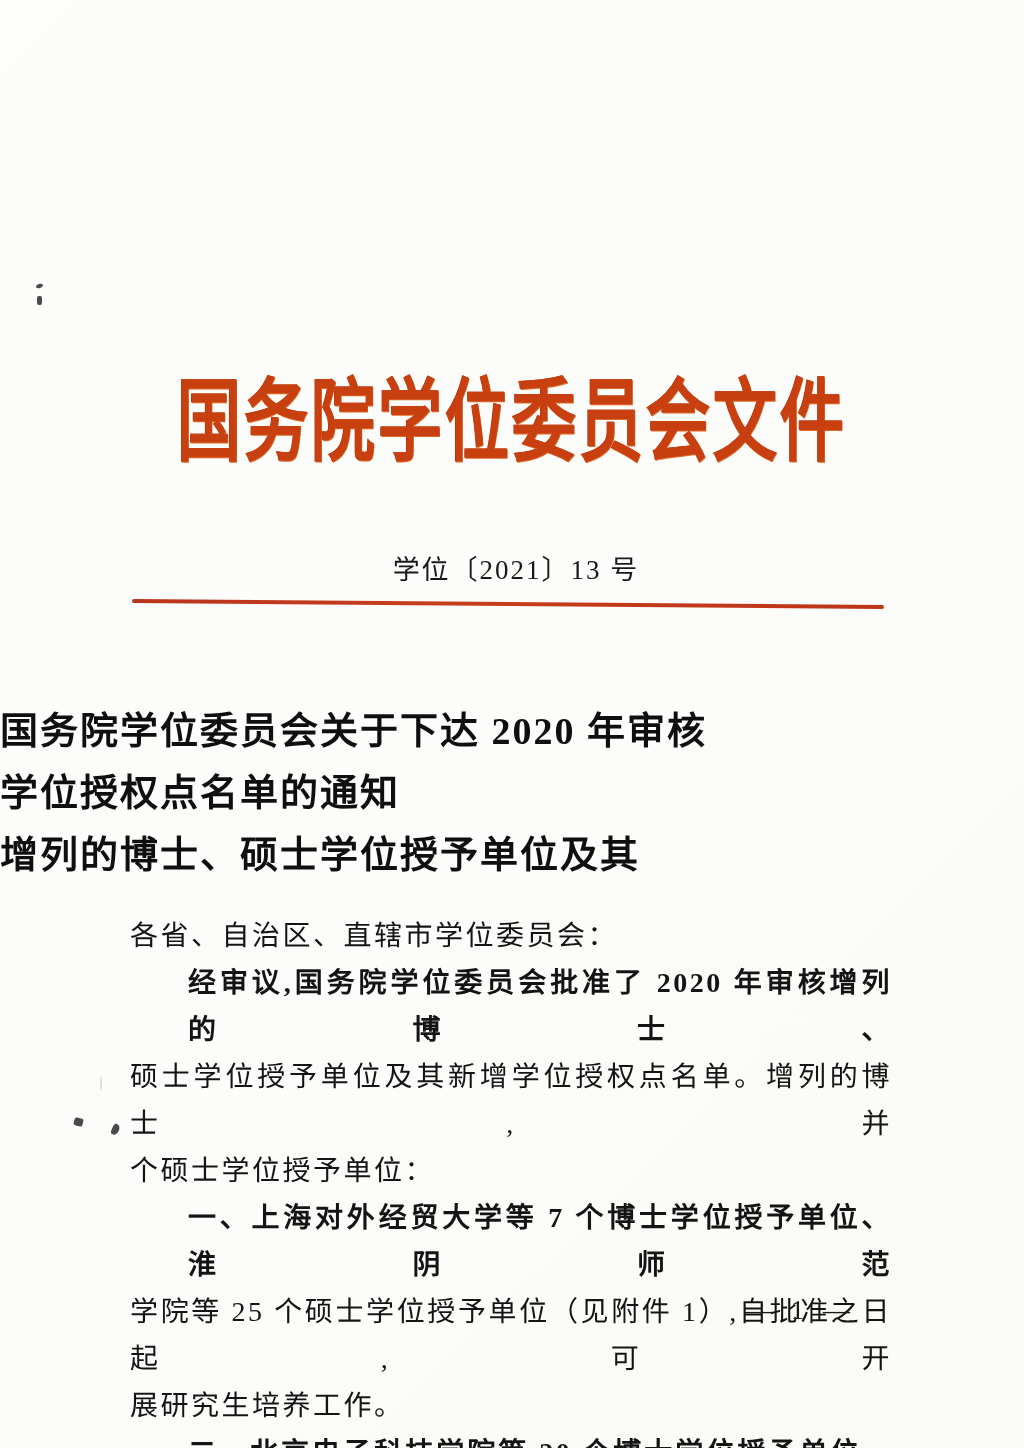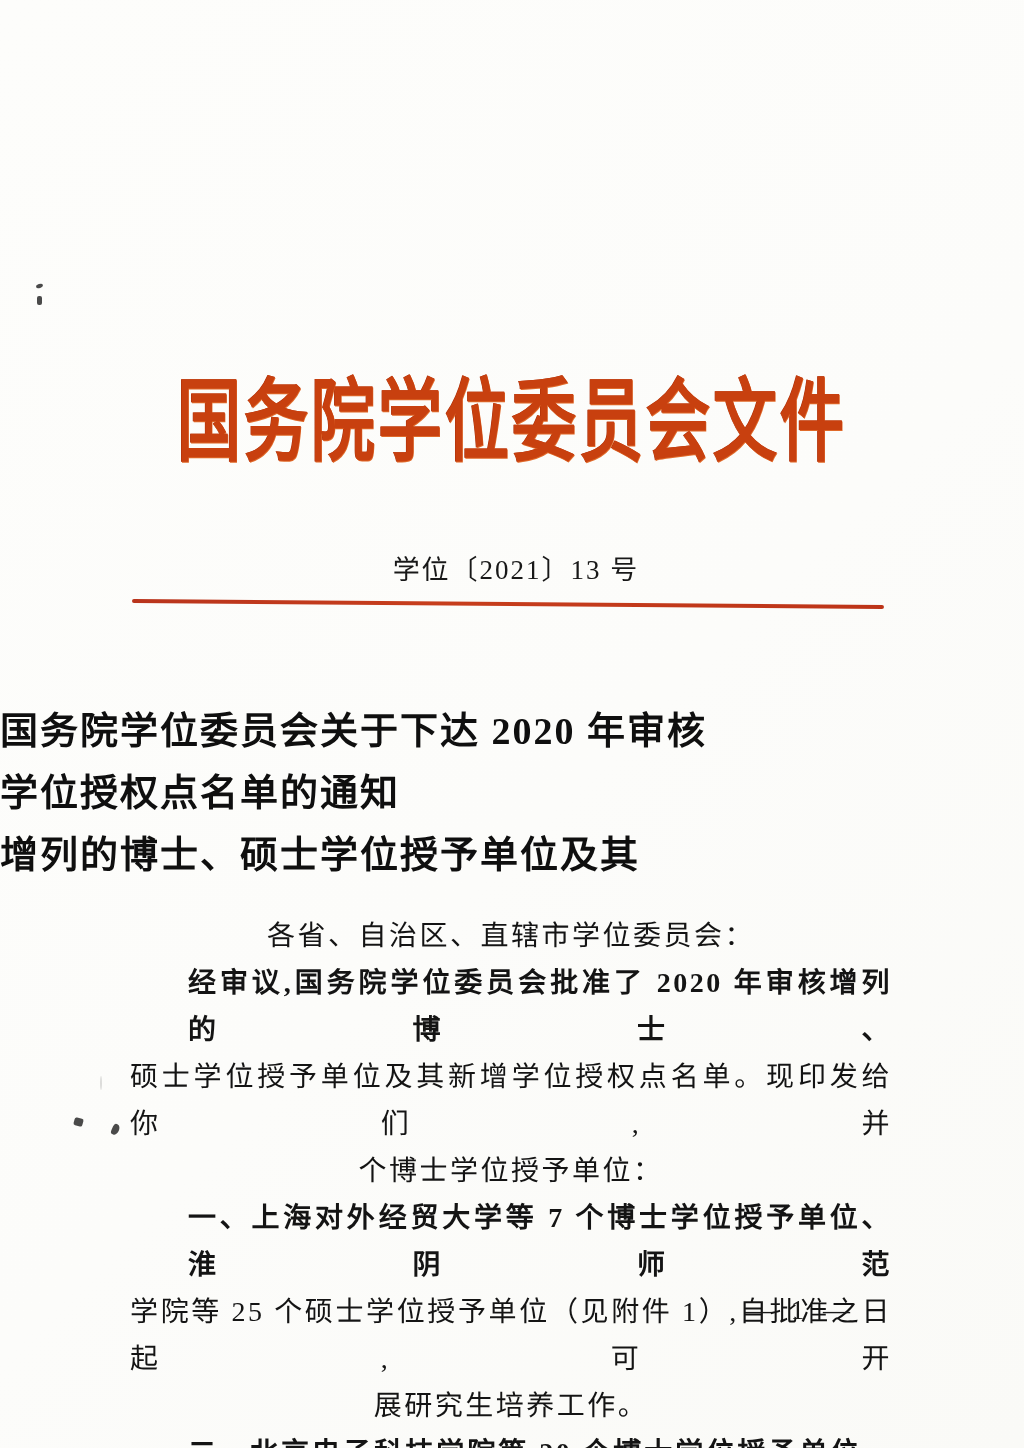--- a/index.html
+++ b/index.html
@@ -79,21 +79,21 @@
   .body-block {
     position: absolute;
     top: 912px;
     left: 130px;
     width: 762px;
     font-size: 28px;
     line-height: 47px;
     letter-spacing: 2.5px;
     color: #141414;
   }
-  .body-line { white-space: nowrap; text-align: center; }
+  .body-line { white-space: nowrap; }
   .body-line.indent { padding-left: 58px; font-weight: bold; }
   .body-line.j {
     white-space: normal;
     text-align: justify;
     text-align-last: justify;
   }
 
   
   .page-number {
     position: absolute;
@@ -136,22 +136,22 @@
 
   <div class="title-block">
     <div>国务院学位委员会关于下达 2020 年审核</div>
     <div>学位授权点名单的通知</div>
     <div>增列的博士、硕士学位授予单位及其</div>
   </div>
 
   <div class="body-block">
     <div class="body-line">各省、自治区、直辖市学位委员会：</div>
     <div class="body-line indent j">经审议,国务院学位委员会批准了 2020 年审核增列的博士、</div>
-    <div class="body-line j">硕士学位授予单位及其新增学位授权点名单。现印发给你们,并</div>
-    <div class="body-line">个博士学位授予单位：</div>
+    <div class="body-line j">硕士学位授予单位及其新增学位授权点名单。增列的博士,并</div>
+    <div class="body-line">个硕士学位授予单位：</div>
     <div class="body-line indent j">一、上海对外经贸大学等 7 个博士学位授予单位、淮阴师范</div>
     <div class="body-line j">学院等 25 个硕士学位授予单位（见附件 1）,自批准之日起,可开</div>
     <div class="body-line">展研究生培养工作。</div>
     <div class="body-line indent j">二、北京电子科技学院等 20 个博士学位授予单位、长治医学</div>
   </div>
 
   <div class="page-number">— 1 —</div>
 
 </div>
 

